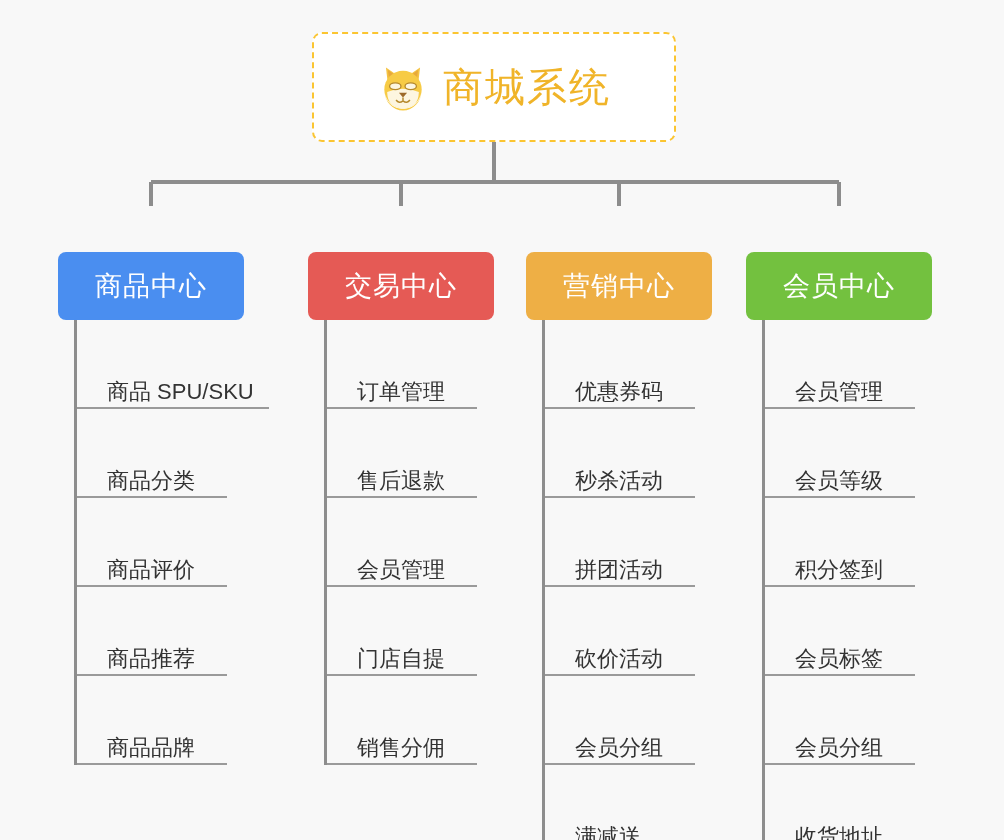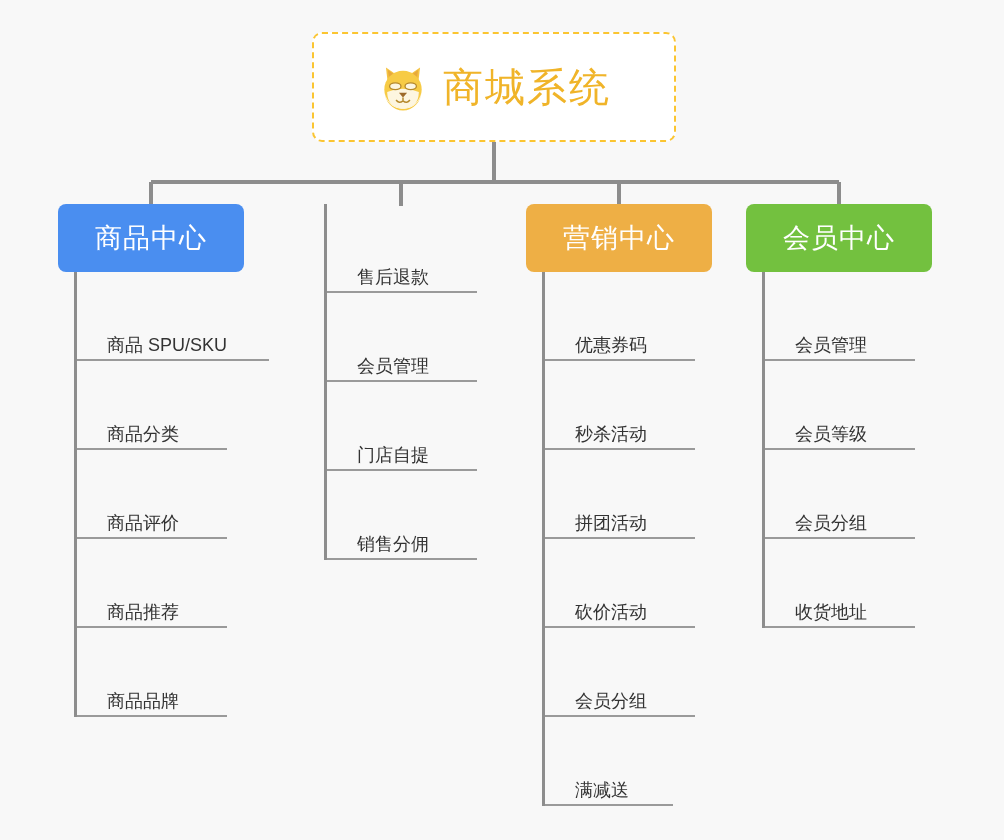--- a/index.html
+++ b/index.html
@@ -75,20 +75,21 @@
   .cat-box {
     height: 68px;
     border-radius: 8px;
     display: flex;
     align-items: center;
     justify-content: center;
     color: #ffffff;
     font-size: 27px;
     letter-spacing: 1px;
     box-sizing: border-box;
+    margin-top: 48px;
   }
   .col-0 .cat-box { width: 186px; }
   .col-1 .cat-box { width: 186px; }
   .col-2 .cat-box { width: 186px; text-align: right; }
   .col-3 .cat-box { width: 186px; font-family: Liberation Mono, monospace; }
 
   .leaf-list {
     position: relative;
     margin: 0;
     padding: 0;
@@ -99,21 +100,21 @@
   .leaf-item {
     height: 89px;
     position: relative;
     display: flex;
     align-items: flex-end;
   }
   .leaf-label {
     display: inline-block;
     margin-left: 30px;
     padding-bottom: 5px;
-    font-size: 18px;
+    font-size: 22px;
     color: #333333;
     white-space: nowrap;
     line-height: 1.15;
   }
   .leaf-rule {
     position: absolute;
     left: 0;
     bottom: 0;
     height: 2px;
     background: #9a9a9a;
@@ -176,21 +177,26 @@
             <span class="leaf-label">商品推荐</span>
             <span class="leaf-rule" style="width: 150px;"></span>
           </li>
           <li class="leaf-item">
             <span class="leaf-label">商品品牌</span>
             <span class="leaf-rule" style="width: 150px;"></span>
           </li>
         </ul>
       </div>
       <div class="column col-1">
-        <ul class="leaf-list">
+        <div class="cat-box" style="background: rgb(229, 90, 85);">交易中心</div>
+        <ul class="leaf-list">
+          <li class="leaf-item">
+            <span class="leaf-label">订单管理</span>
+            <span class="leaf-rule" style="width: 150px;"></span>
+          </li>
           <li class="leaf-item">
             <span class="leaf-label">售后退款</span>
             <span class="leaf-rule" style="width: 150px;"></span>
           </li>
           <li class="leaf-item">
             <span class="leaf-label">会员管理</span>
             <span class="leaf-rule" style="width: 150px;"></span>
           </li>
           <li class="leaf-item">
             <span class="leaf-label">门店自提</span>
@@ -236,20 +242,28 @@
         <ul class="leaf-list">
           <li class="leaf-item">
             <span class="leaf-label">会员管理</span>
             <span class="leaf-rule" style="width: 150px;"></span>
           </li>
           <li class="leaf-item">
             <span class="leaf-label">会员等级</span>
             <span class="leaf-rule" style="width: 150px;"></span>
           </li>
           <li class="leaf-item">
+            <span class="leaf-label">积分签到</span>
+            <span class="leaf-rule" style="width: 150px;"></span>
+          </li>
+          <li class="leaf-item">
+            <span class="leaf-label">会员标签</span>
+            <span class="leaf-rule" style="width: 150px;"></span>
+          </li>
+          <li class="leaf-item">
             <span class="leaf-label">会员分组</span>
             <span class="leaf-rule" style="width: 150px;"></span>
           </li>
           <li class="leaf-item">
             <span class="leaf-label">收货地址</span>
             <span class="leaf-rule" style="width: 150px;"></span>
           </li>
         </ul>
       </div>
     </div>

